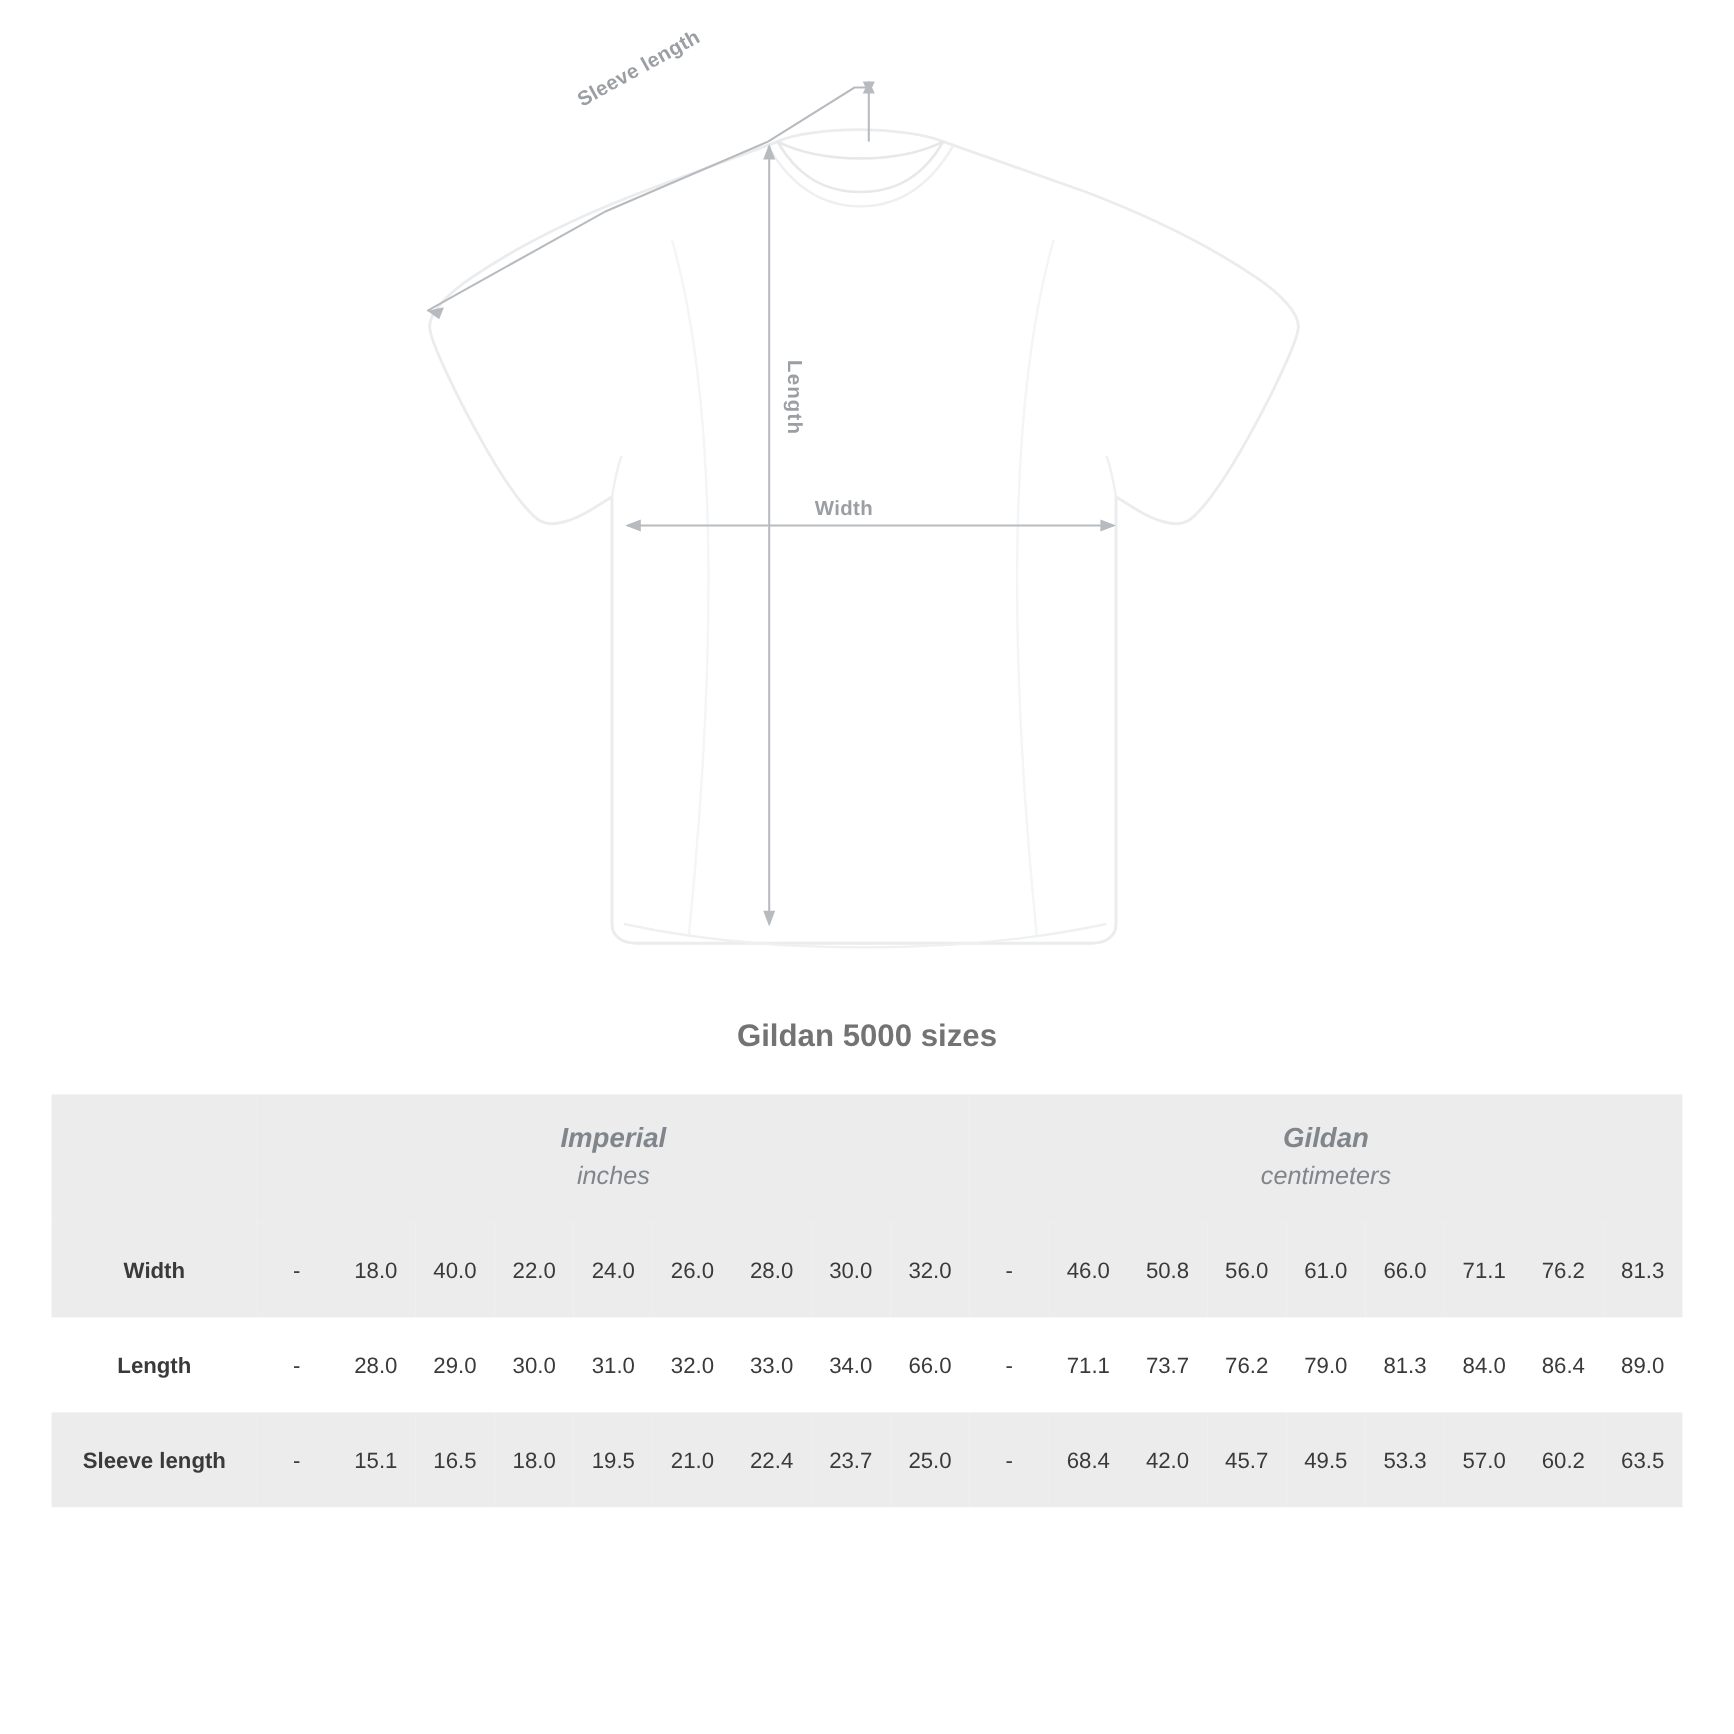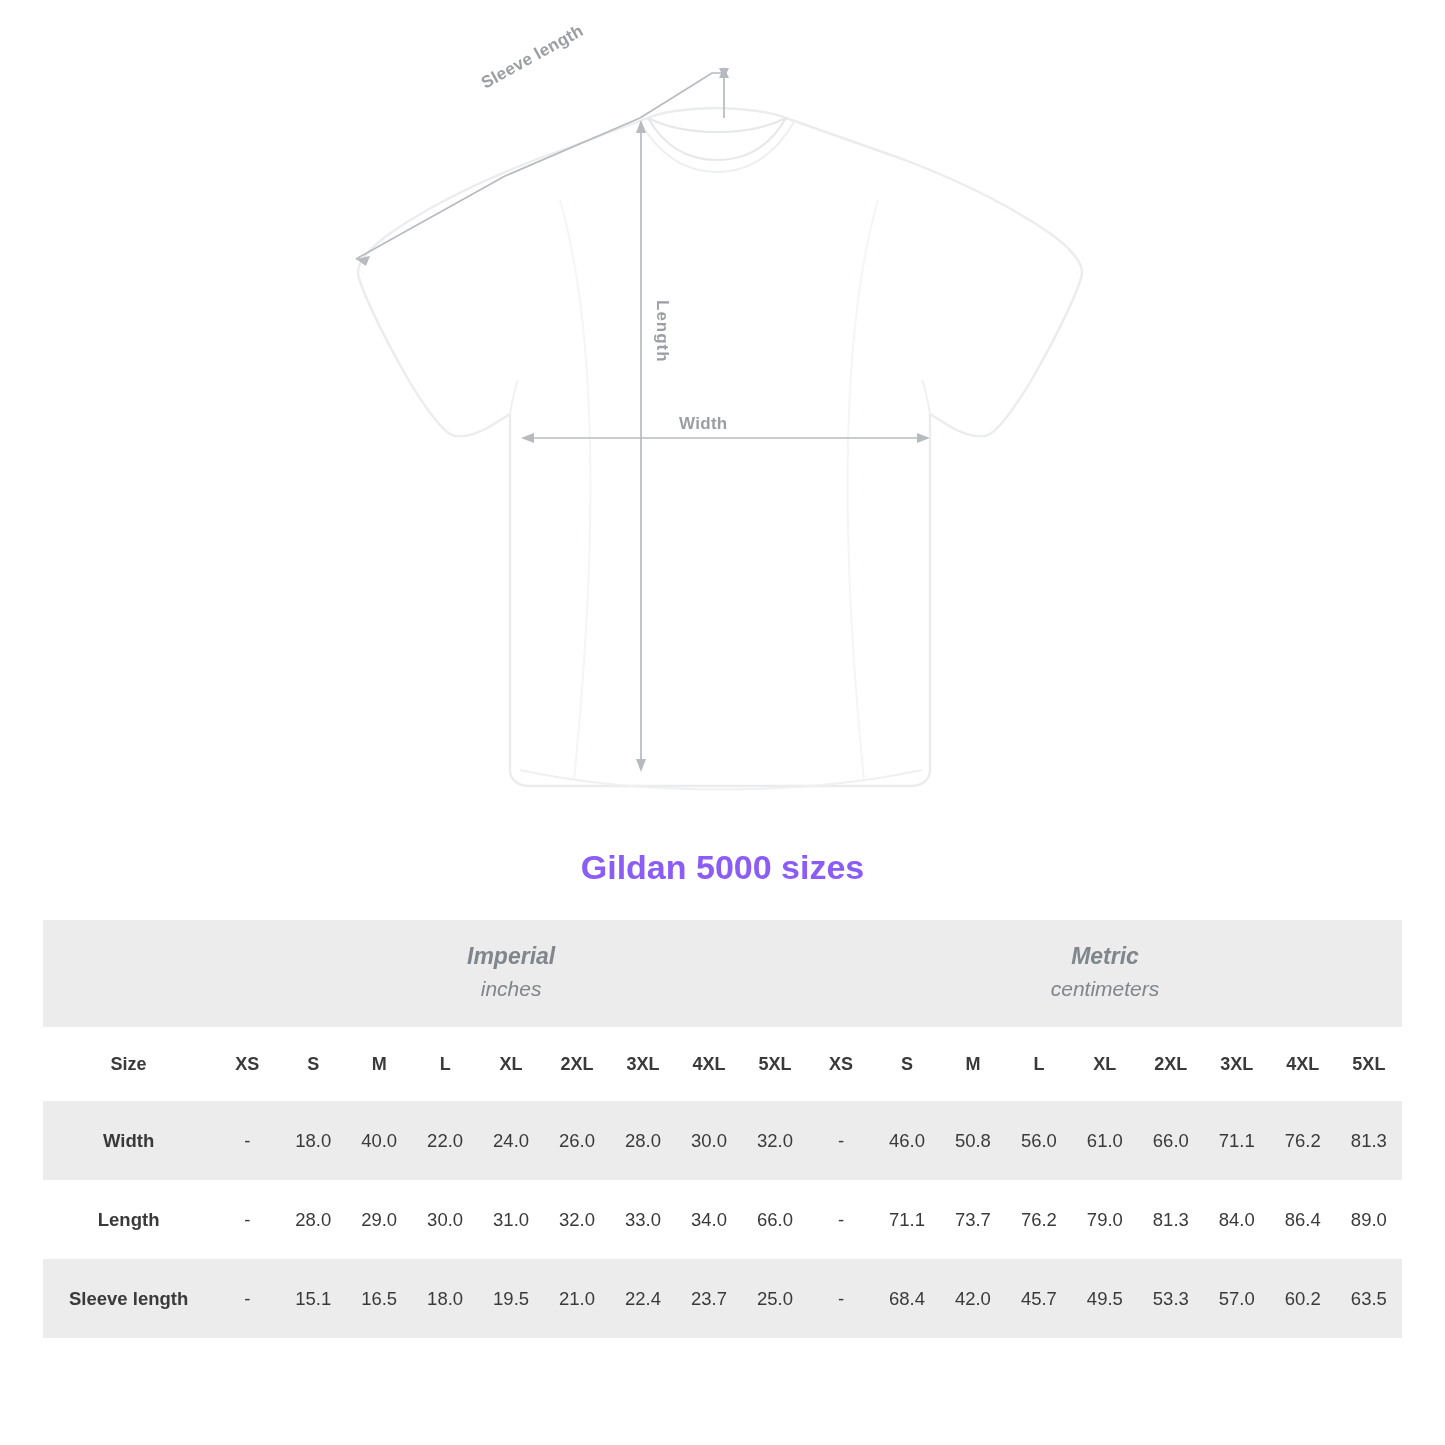--- a/index.html
+++ b/index.html
@@ -56,23 +56,23 @@
     left: 679px;
     top: 414px;
   }
 
   
   .title-block {
     text-align: center;
     margin-top: 18px;
   }
   .chart-title {
-    font-size: 34px;
-    font-weight: bold;
-    color: #8b5cf6;
+    font-size: 26px;
+    font-weight: bold;
+    color: #737373;
     margin: 0;
   }
   .chart-note {
     font-size: 16.5px;
     font-style: italic;
     color: #6f7478;
     margin-top: 16px;
   }
 
   
@@ -228,46 +228,25 @@
       </colgroup>
 
       <tbody>
           <tr class="unit-row">
         <td></td>
         <td colspan="9">
           <div class="unit-name">Imperial</div>
           <div class="unit-sub">inches</div>
         </td>
         <td colspan="9">
-          <div class="unit-name">Metric</div>
+          <div class="unit-name">Gildan</div>
           <div class="unit-sub">centimeters</div>
         </td>
       </tr>
 
-      <tr class="head-row row-plain">
-        <td class="rowlabel">Size</td>
-        <td class="sizecell">XS</td>
-        <td class="sizecell">S</td>
-        <td class="sizecell">M</td>
-        <td class="sizecell">L</td>
-        <td class="sizecell">XL</td>
-        <td class="sizecell">2XL</td>
-        <td class="sizecell">3XL</td>
-        <td class="sizecell">4XL</td>
-        <td class="sizecell">5XL</td>
-        <td class="sizecell">XS</td>
-        <td class="sizecell">S</td>
-        <td class="sizecell">M</td>
-        <td class="sizecell">L</td>
-        <td class="sizecell">XL</td>
-        <td class="sizecell">2XL</td>
-        <td class="sizecell">3XL</td>
-        <td class="sizecell">4XL</td>
-        <td class="sizecell">5XL</td>
-      </tr>
 
       <tr class="data-row row-shaded">
         <td class="rowlabel">Width</td>
         <td>-</td>
         <td>18.0</td>
         <td>40.0</td>
         <td>22.0</td>
         <td>24.0</td>
         <td>26.0</td>
         <td>28.0</td>

